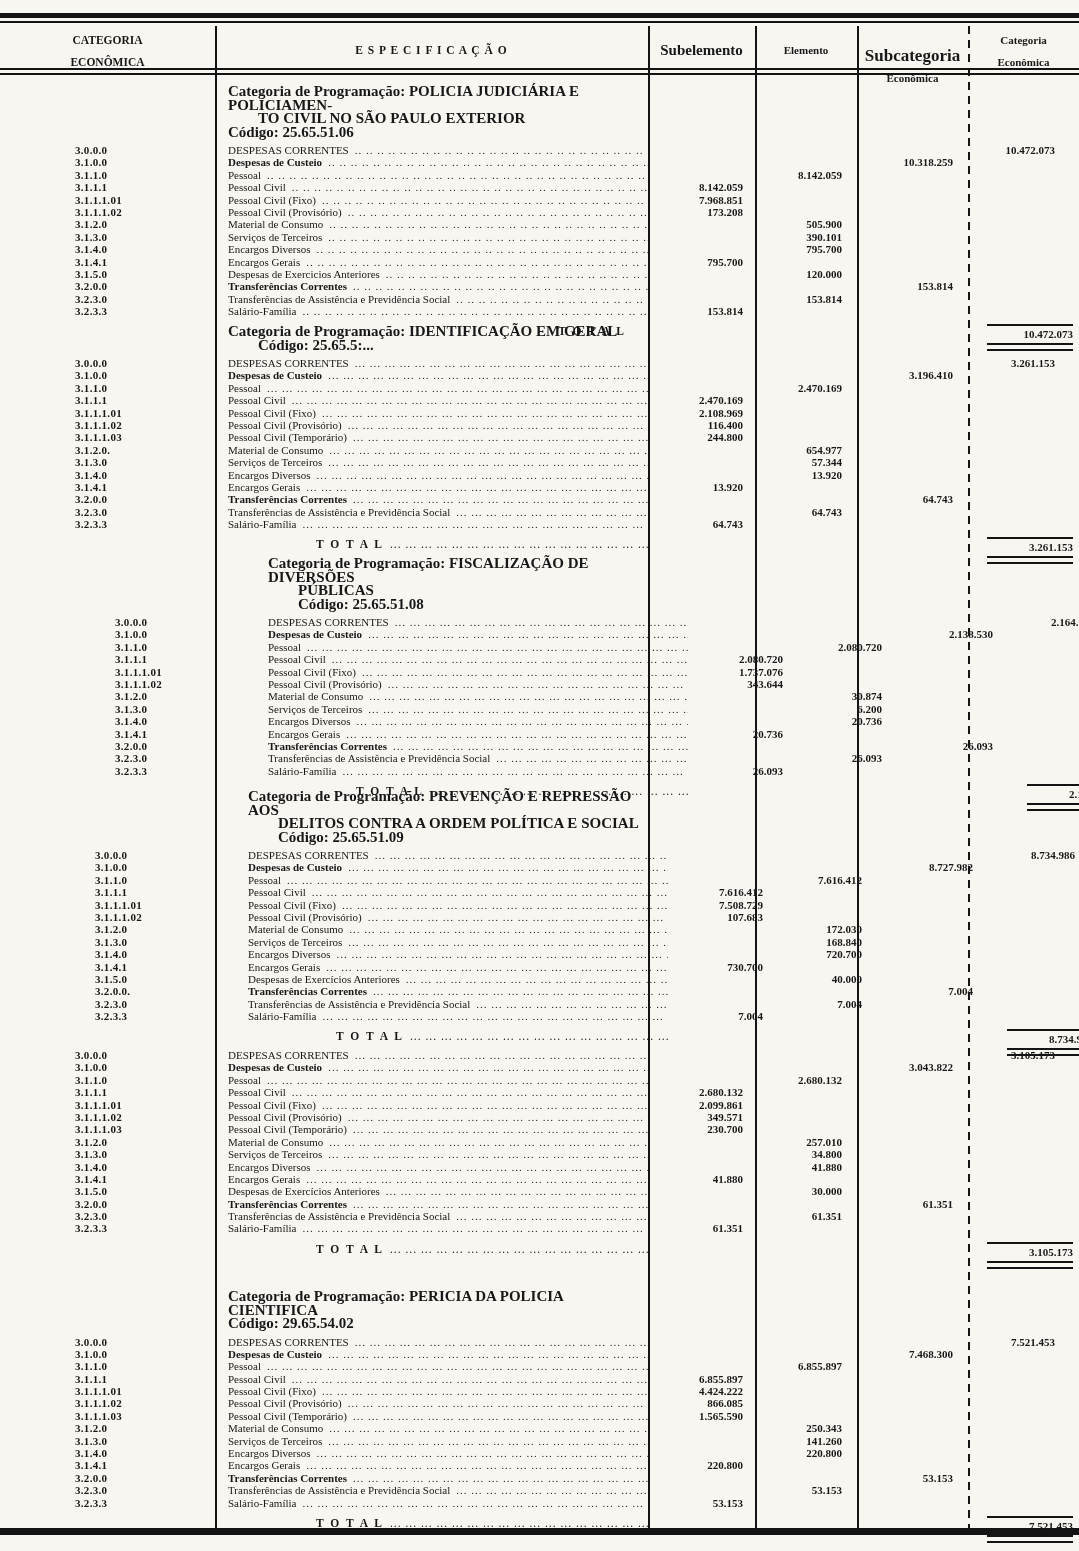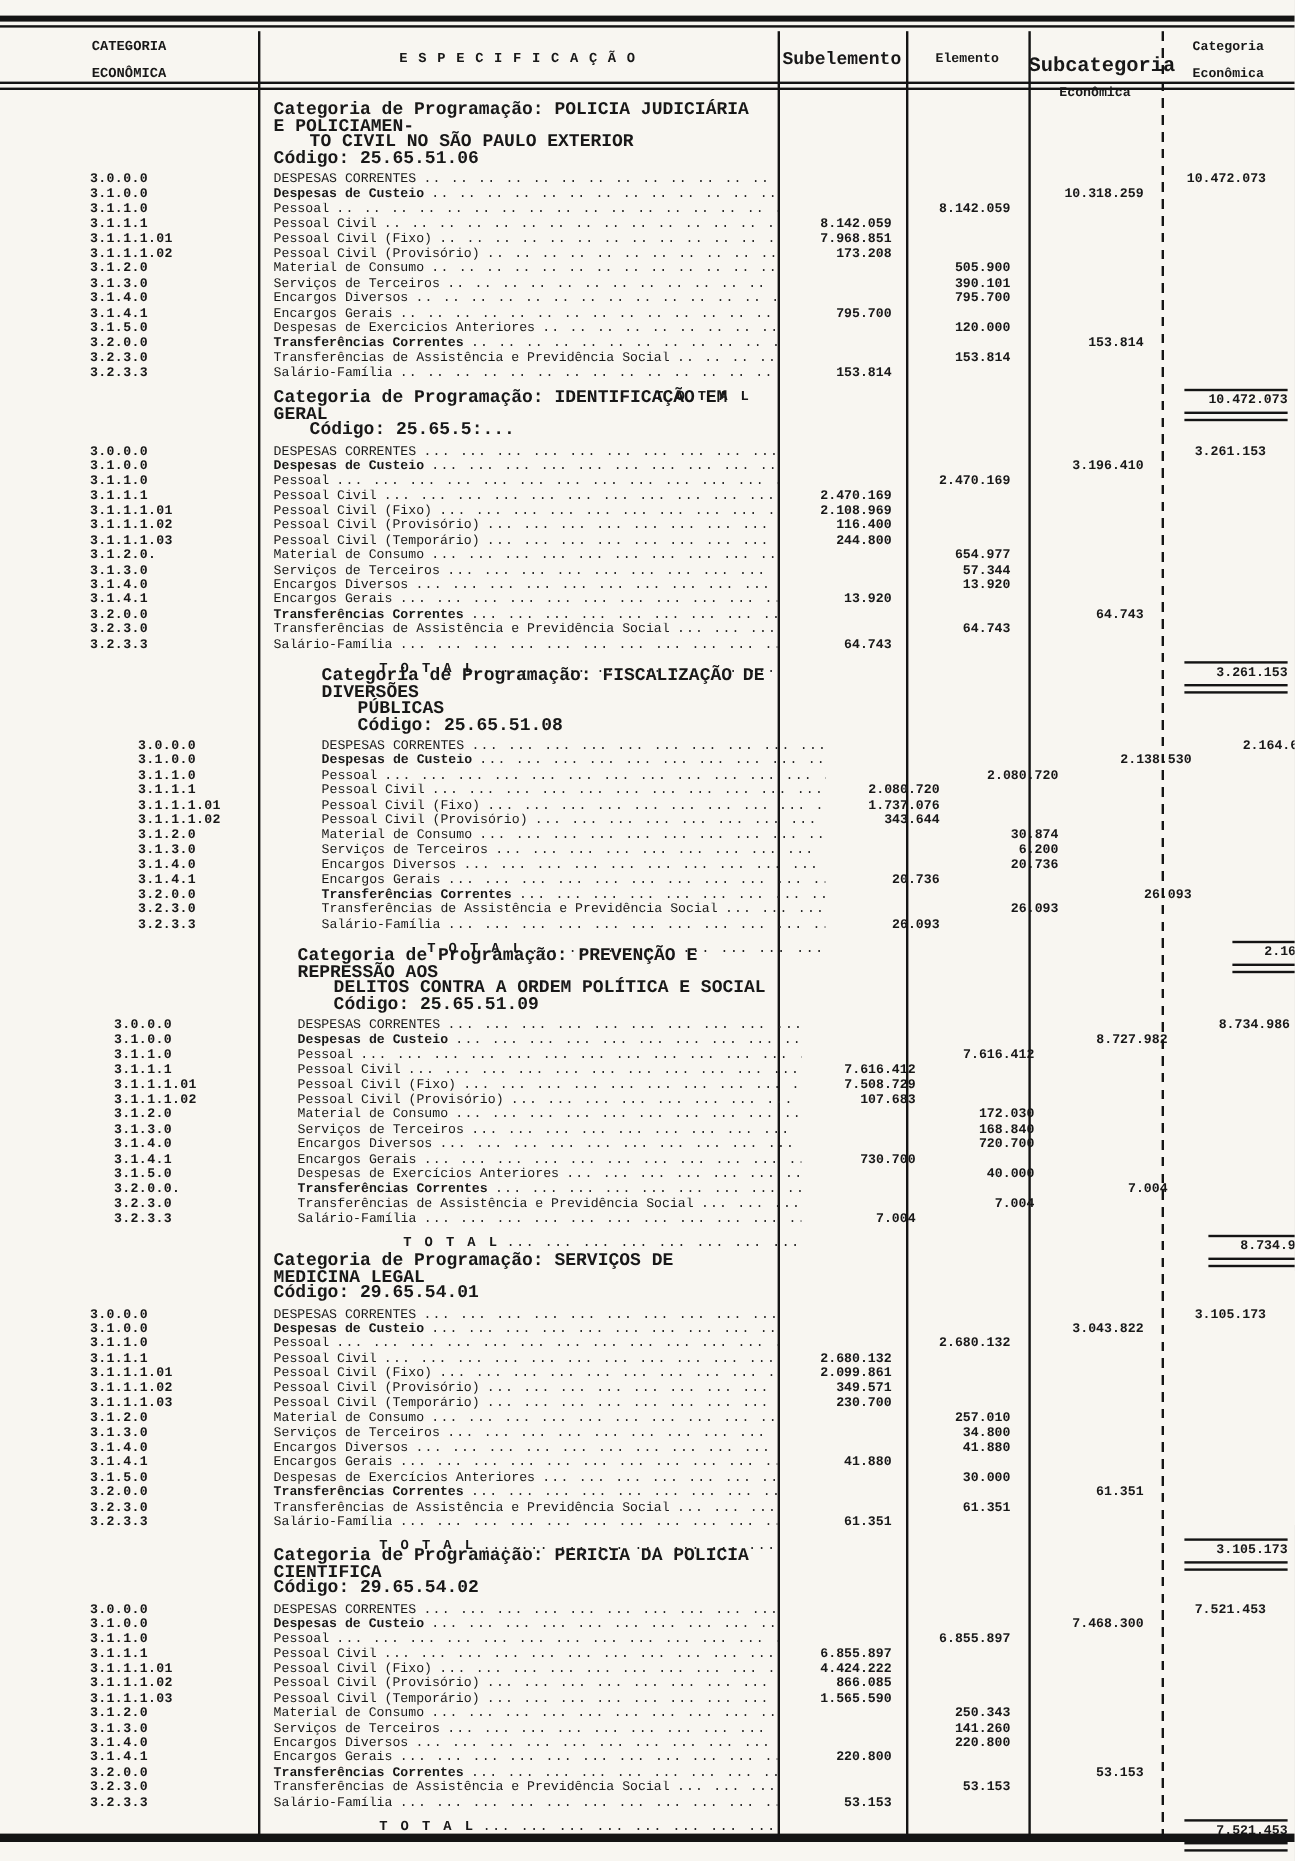--- a/index.html
+++ b/index.html
@@ -1,21 +1,21 @@
 <!DOCTYPE html>
 <html><head>
 <meta charset="utf-8">
 <style>
   html,body{margin:0;padding:0;background:#e8e6e0;}
   .page{
     position:relative;
     width:1079px;height:1551px;
     background:#f8f6f1;
     color:#181818;
-    font-family:Liberation Mono, monospace;
+    font-family:Liberation Serif, serif;
     overflow:hidden;
   }
   
   .hrule{position:absolute;left:0;right:0;background:#141414;}
   .rule-top-a{top:13px;height:5px;}
   .rule-top-b{top:21px;height:2px;}
   .rule-head-a{top:68px;height:2px;}
   .rule-head-b{top:73px;height:2px;}
   .rule-bottom{top:1528px;height:7px;}
   
@@ -784,24 +784,20 @@
           <div></div>
           <div></div>
           <div></div>
           <div>
             <div class="tbox">8.734.986</div>
             <div class="tunder"></div>
           </div>
         </div>
       </div>
       <div class="section" style="top: 1044px;">
-        <div class="sec-title">
-          <div>Categoria de Programação: SERVIÇOS DE MEDICINA LEGAL</div>
-          <div class="codigo">Código: 29.65.54.01</div>
-        </div>
         <div class="rows">
           <div class="row">
             <div class="code">3.0.0.0</div>
             <div class="lblcell">
               <span class="lbl">DESPESAS CORRENTES</span>
               <span class="leader">... ... ... ... ... ... ... ... ... ... ... ... ... ... ... ... ... ... ... ... ... ... ... ... ... ... ... ... ... ... ... ... ... ... ... ... ... ... ... ... </span>
             </div>
             <div class="c-sub"><span class="num"></span></div>
             <div class="c-ele"><span class="num"></span></div>
             <div class="c-scat"><span class="num"></span></div>

